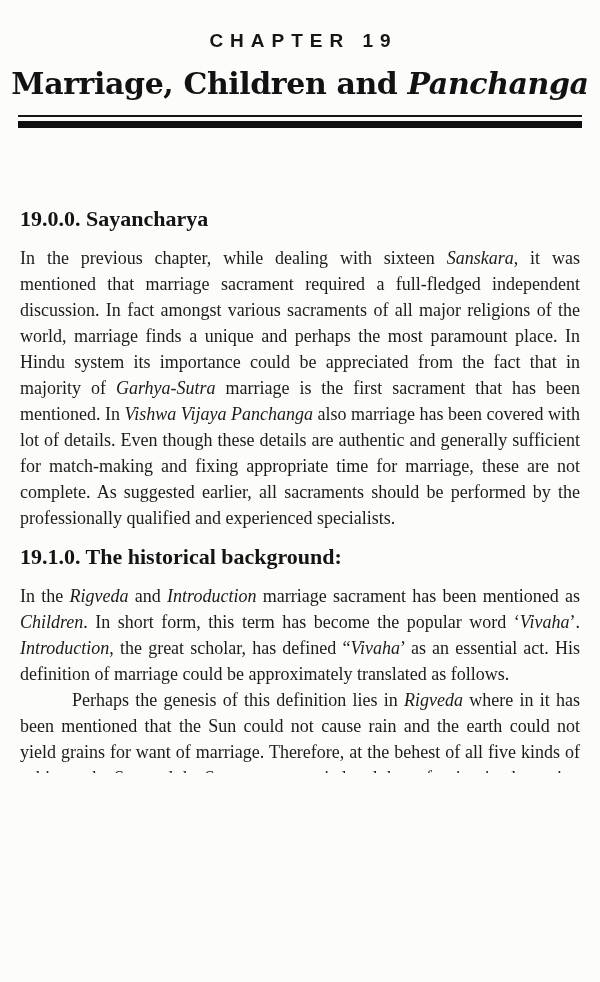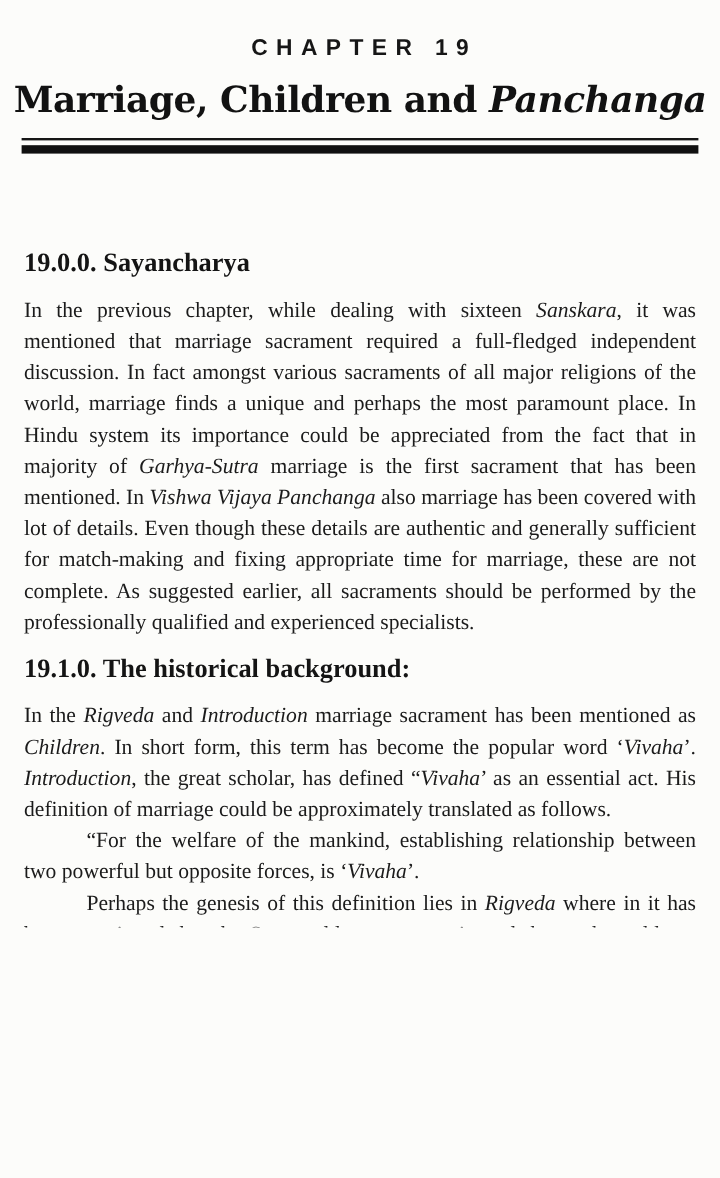--- a/index.html
+++ b/index.html
@@ -106,18 +106,17 @@
   <main class="content">
 
     <section>
       <h2 class="section-heading heading-intro">19.0.0. Sayancharya</h2>
       <p class="para">In the previous chapter, while dealing with sixteen <em>Sanskara</em>, it was mentioned that marriage sacrament required a full-fledged independent discussion. In fact amongst various sacraments of all major religions of the world, marriage finds a unique and perhaps the most paramount place. In Hindu system its importance could be appreciated from the fact that in majority of <em>Garhya-Sutra</em> marriage is the first sacrament that has been mentioned. In <em>Vishwa Vijaya Panchanga</em> also marriage has been covered with lot of details. Even though these details are authentic and generally sufficient for match-making and fixing appropriate time for marriage, these are not complete. As suggested earlier, all sacraments should be performed by the professionally qualified and experienced specialists.</p>
     </section>
 
     <section>
       <h2 class="section-heading heading-hist">19.1.0. The historical background:</h2>
       <p class="para">In the <em>Rigveda</em> and <em>Introduction</em> marriage sacrament has been mentioned as <em>Children</em>. In short form, this term has become the popular word ‘<em>Vivaha</em>’. <em>Introduction</em>, the great scholar, has defined “<em>Vivaha</em>’ as an essential act. His definition of marriage could be approximately translated as follows.</p>
-      <p class="para indent">“For the welfare of the mankind, establishing relationship between two powerful but opposite forces, is ‘<em>Vivaha</em>’.</p>
       <p class="para indent">Perhaps the genesis of this definition lies in <em>Rigveda</em> where in it has been mentioned that the Sun could not cause rain and the earth could not yield grains for want of marriage. Therefore, at the behest of all five kinds of subjects, the Sun and the Soma were married and thereafter it rained, causing earth to yield grain.</p>
     </section>
 
   </main>
 </div>
 
 </body></html>

